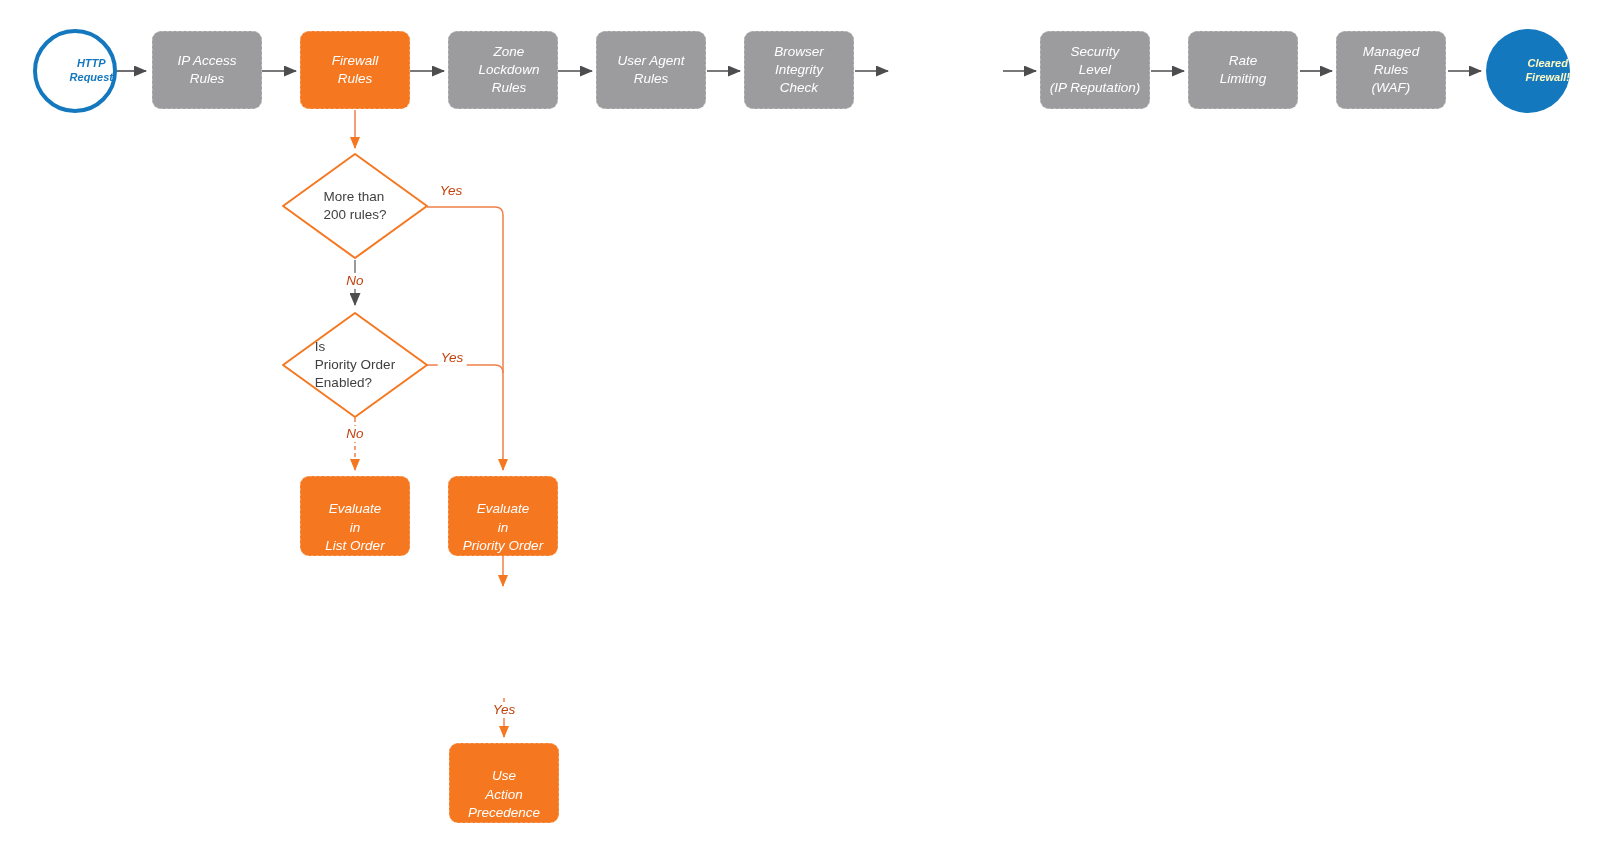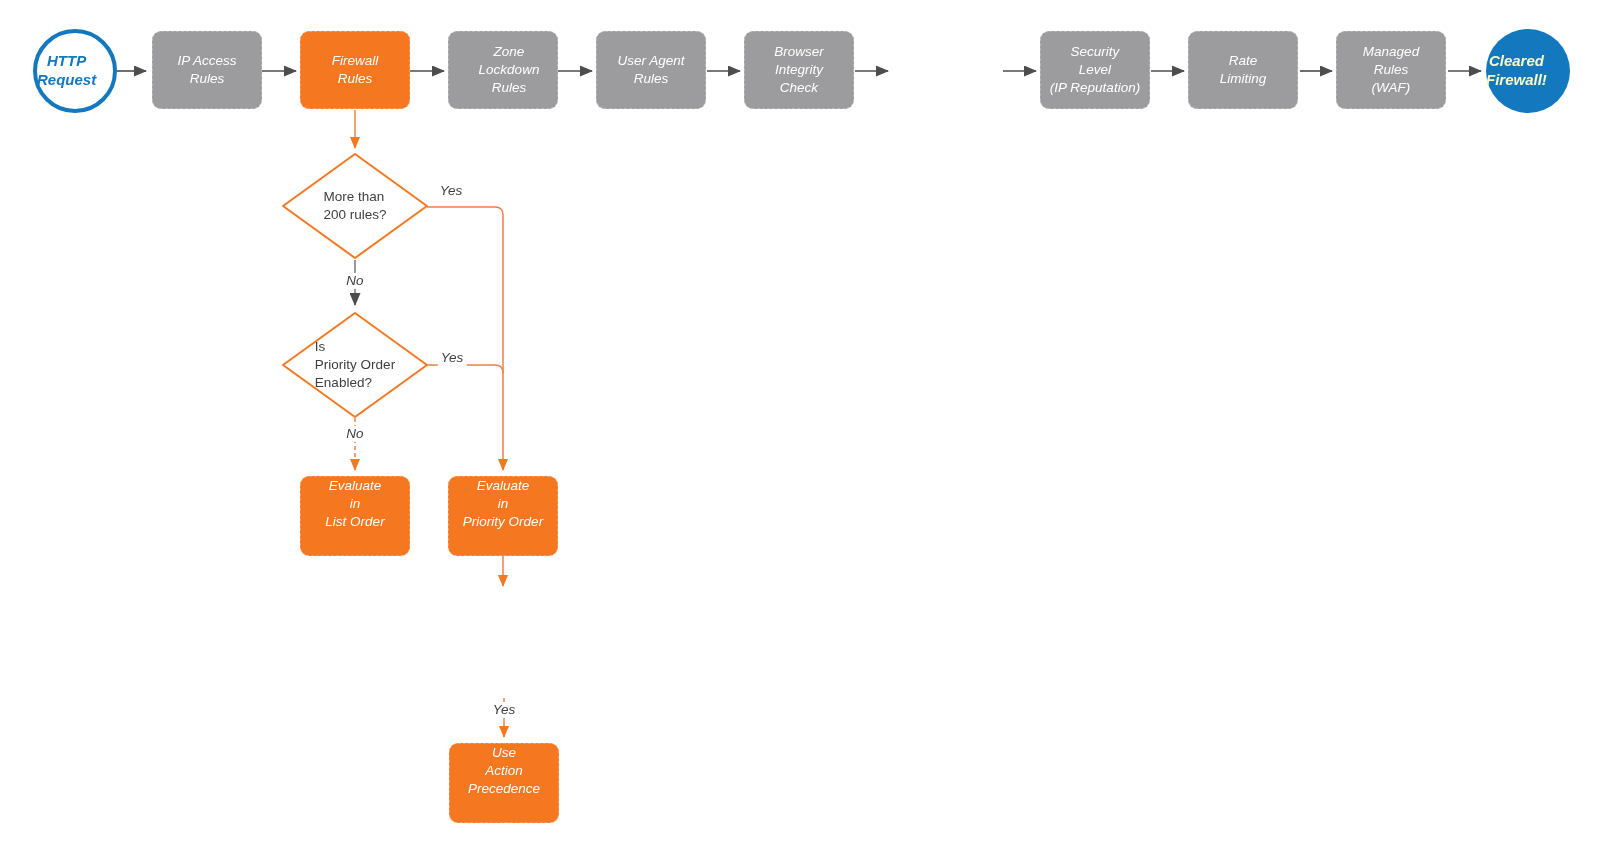--- a/index.html
+++ b/index.html
@@ -15,49 +15,49 @@
     background:#9C9C9E; border:1px dashed rgba(255,255,255,0.28); border-radius:9px;
     color:#ffffff; font-style:italic; font-size:13.5px; line-height:1.32;
     display:flex; align-items:center; justify-content:center; text-align:center;
     white-space:pre-line;
   }
   .stage.highlight { background:#F5771F; }
 
   
   .terminal {
     position:absolute; width:84px; height:84px; border-radius:50%; box-sizing:border-box;
-    display:flex; align-items:center; justify-content:flex-start; text-align:center;
-    font-weight:bold; font-style:italic; font-size:15px; line-height:1.25;
+    display:flex; align-items:center; justify-content:flex-end; text-align:center;
+    font-weight:bold; font-style:italic; font-size:11px; line-height:1.25;
     white-space:pre-line;
   }
   .terminal.start { left:33px; top:29px; background:#ffffff; border:4px solid #1478BF; color:#1478BF; }
   .terminal.end   { left:1486px; top:29px; background:#1478BF; color:#fef9c3; }
 
   
   .action {
     position:absolute; width:110px; height:80px; box-sizing:border-box;
     background:#F5771F; border:1px dashed rgba(255,255,255,0.28); border-radius:9px;
     color:#ffffff; font-style:italic; font-size:13.5px; line-height:1.35;
-    display:flex; align-items:flex-start; justify-content:center; text-align:center;
+    display:flex; align-items:flex-end; justify-content:center; text-align:center;
     white-space:pre-line;
   }
 
   
   .diamond { position:absolute; }
   .diamond svg { position:absolute; left:0; top:0; }
   .diamond .dtext {
     position:absolute; left:0; top:0; right:0; bottom:0;
     display:flex; align-items:center; justify-content:center; text-align:left;
     font-size:13.5px; color:#3F3F41; line-height:1.35; white-space:pre-line;
   }
 
   
   .edge-label {
     position:absolute; transform:translate(-50%,-50%);
-    font-style:italic; font-size:13.5px; color:#404040;
+    font-style:italic; font-size:13.5px; color:#c2410c;
     background:#ffffff; padding:0 3px; line-height:1.2;
   }
 </style>
 </head>
 <body>
 
 <div class="canvas">
 
   <svg class="connectors" width="1600" height="858">
     <defs>

